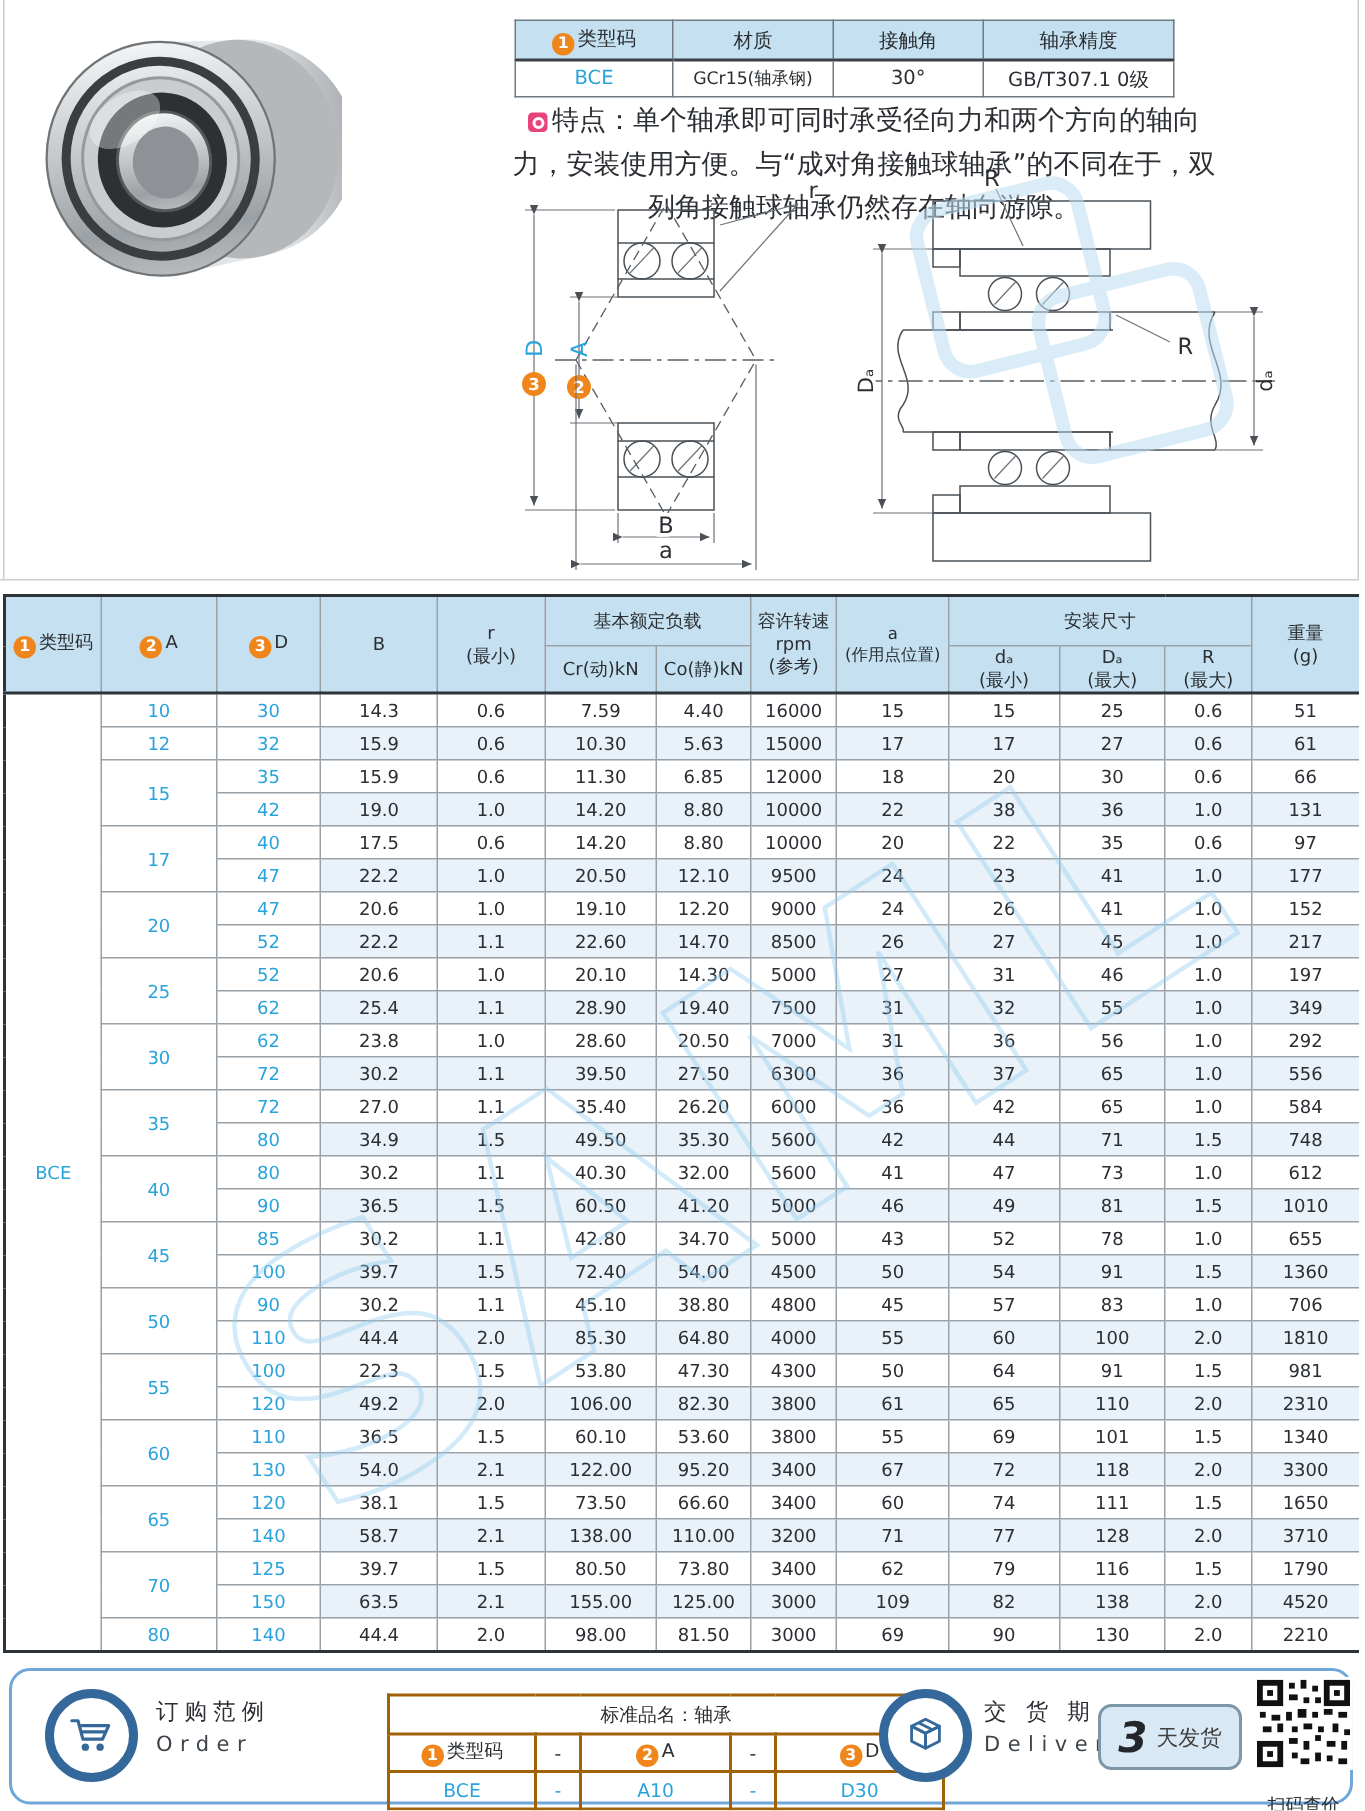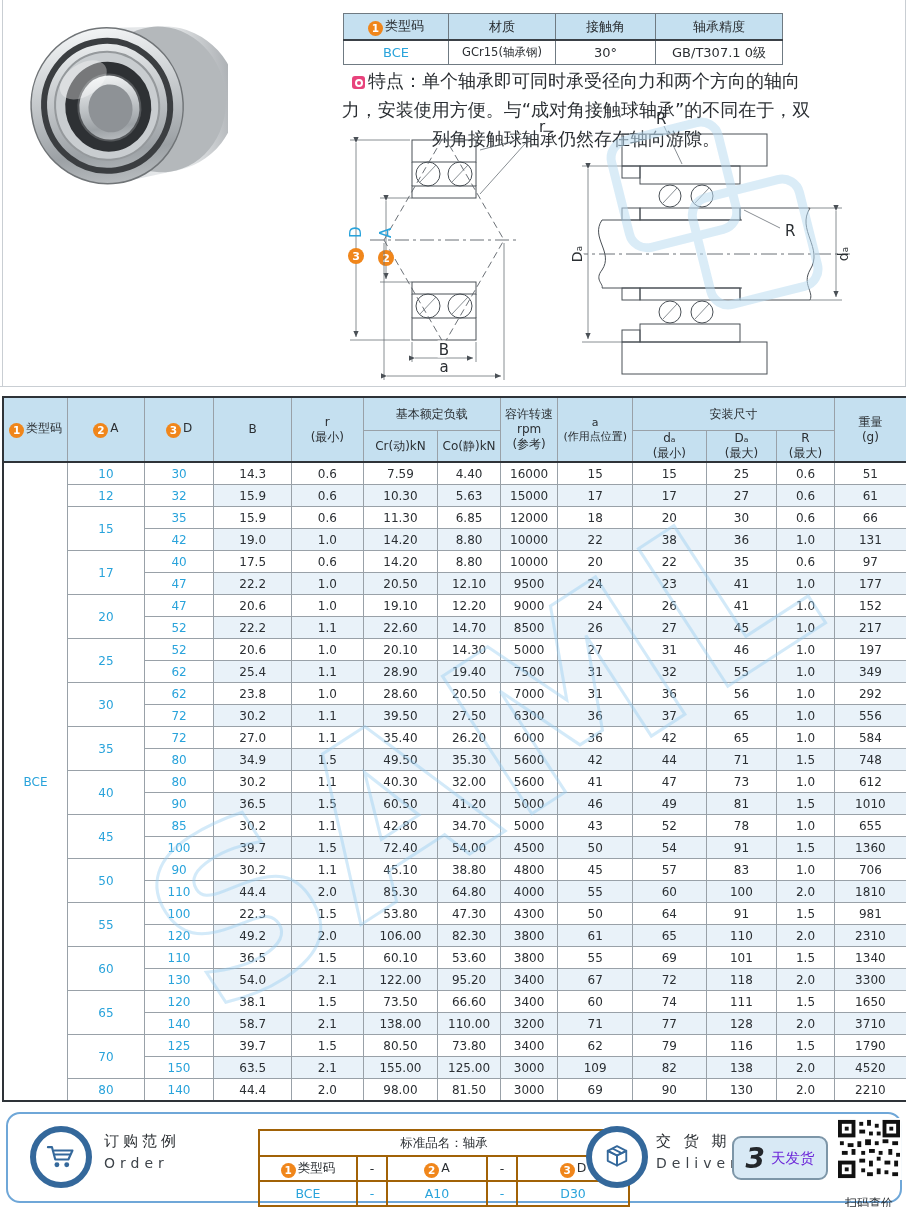--- a/index.html
+++ b/index.html
@@ -61,21 +61,21 @@
   .sec-title-cn{font-size:15px;letter-spacing:4px;color:#2b2f33;}
   .sec-title-en{font-size:14px;letter-spacing:5px;color:#3d4349;margin-top:4px;}
   .order-table{border-collapse:collapse;table-layout:fixed;width:370px;border:2px solid #2e3338;}
   .order-table th,.order-table td{border:2px solid #a16207;text-align:center;font-weight:normal;
         font-size:12.5px;padding:0;}
   .order-table th{height:24px;}
   .order-table td{height:23px;}
   .deliver-badge{width:96px;height:44px;border:2px solid #7d96a8;border-radius:9px;
         background:#d8e9f5;display:flex;align-items:center;justify-content:center;gap:6px;box-sizing:border-box;}
   .deliver-days{font-size:28px;font-style:italic;font-weight:bold;color:#23272b;}
-  .deliver-suffix{font-size:14.5px;color:#6d28d9;}
+  .deliver-suffix{font-size:14.5px;color:#404040;}
   .qr-caption{font-size:12px;text-align:center;margin-top:11px;}
 </style>
 </head>
 <body>
 
 <div id="page">
 
   <div class="abs edge" style="left:2px;top:0;width:1px;height:386px;"></div>
   <div class="abs edge" style="left:905px;top:0;width:1px;height:386px;"></div>
   <div class="abs edge" style="left:0;top:386px;width:910px;height:1px;"></div>

